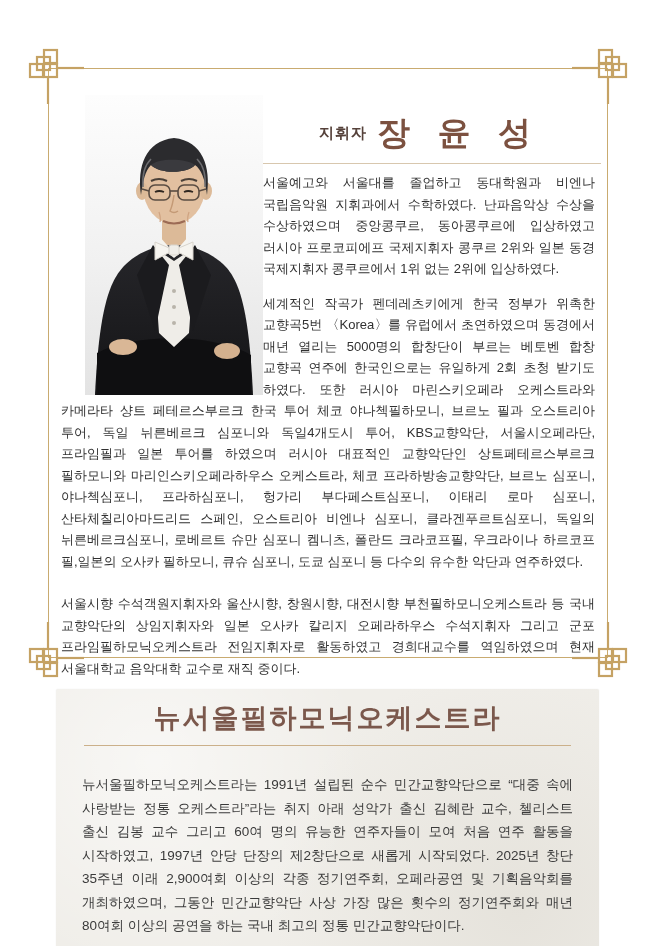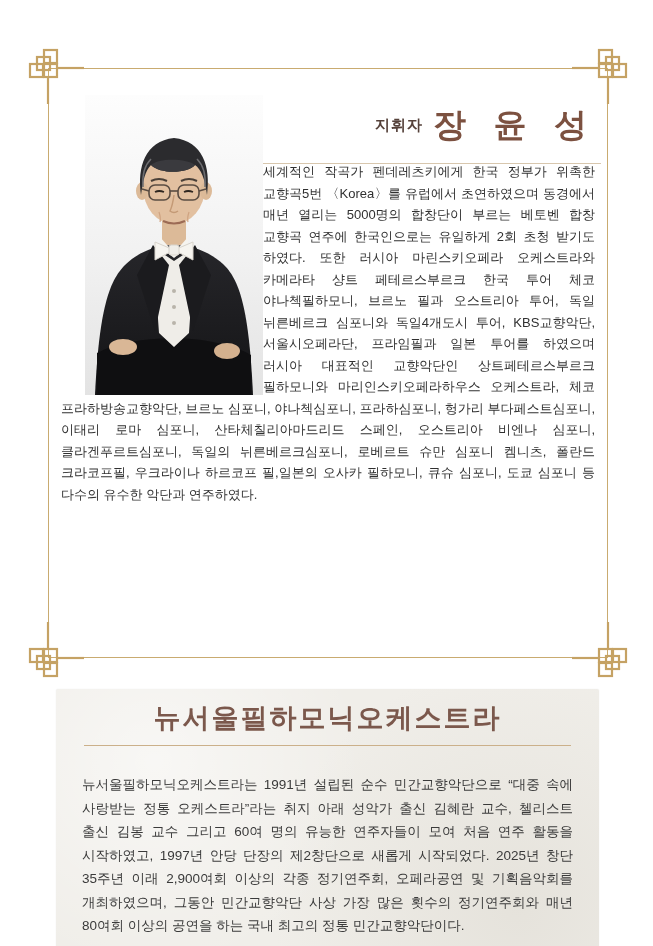--- a/index.html
+++ b/index.html
@@ -40,21 +40,22 @@
   }
 
   .frame-content {
     position: relative; z-index: 1;
     padding: 34px 12px 0 12px;
     height: 100%;
   }
   .float-spacer { float: left; width: 202px; height: 292px; }
 
   .title-block {
-    text-align: right;
+    margin-top: 8px;
+    text-align: center;
     white-space: nowrap;
   }
   .title-prefix {
     font-size: 15px; font-weight: bold; color: #55413a;
     letter-spacing: 1px; margin-right: 10px;
     vertical-align: 6px;
   }
   .conductor-name {
     font-family: "DejaVu Serif", "Liberation Serif", serif;
     font-size: 33px; font-weight: bold; color: #7c5140;
@@ -215,21 +216,23 @@
   </div>
 
   <div class="frame-content">
     <div class="float-spacer"></div>
 
     <div class="title-block">
       <span class="title-prefix">지휘자</span><span class="conductor-name">장 윤 성</span>
     </div>
 
     <div class="bio">
+      <p class="p1">서울예고와 서울대를 졸업하고 동대학원과 비엔나 국립음악원 지휘과에서 수학하였다. 난파음악상 수상을 수상하였으며 중앙콩쿠르, 동아콩쿠르에 입상하였고 러시아 프로코피에프 국제지휘자 콩쿠르 2위와 일본 동경 국제지휘자 콩쿠르에서 1위 없는 2위에 입상하였다.</p>
       <p class="p2">세계적인 작곡가 펜데레츠키에게 한국 정부가 위촉한 교향곡5번 〈Korea〉를 유럽에서 초연하였으며 동경에서 매년 열리는 5000명의 합창단이 부르는 베토벤 합창 교향곡 연주에 한국인으로는 유일하게 2회 초청 받기도 하였다. 또한 러시아 마린스키오페라 오케스트라와 카메라타 샹트 페테르스부르크 한국 투어 체코 야나첵필하모니, 브르노 필과 오스트리아 투어, 독일 뉘른베르크 심포니와 독일4개도시 투어, KBS교향악단, 서울시오페라단, 프라임필과 일본 투어를 하였으며 러시아 대표적인 교향악단인 상트페테르스부르크 필하모니와 마리인스키오페라하우스 오케스트라, 체코 프라하방송교향악단, 브르노 심포니, 야나첵심포니, 프라하심포니, 헝가리 부다페스트심포니, 이태리 로마 심포니, 산타체칠리아마드리드 스페인, 오스트리아 비엔나 심포니, 클라겐푸르트심포니, 독일의 뉘른베르크심포니, 로베르트 슈만 심포니 켐니츠, 폴란드 크라코프필, 우크라이나 하르코프 필,일본의 오사카 필하모니, 큐슈 심포니, 도쿄 심포니 등 다수의 유수한 악단과 연주하였다.</p>
+      <p class="p3">서울시향 수석객원지휘자와 울산시향, 창원시향, 대전시향 부천필하모니오케스트라 등 국내 교향악단의 상임지휘자와 일본 오사카 칼리지 오페라하우스 수석지휘자 그리고 군포 프라임필하모닉오케스트라 전임지휘자로 활동하였고 경희대교수를 역임하였으며 현재 서울대학교 음악대학 교수로 재직 중이다.</p>
     </div>
   </div>
 </div>
 
 <div class="orchestra-panel">
   <div class="orchestra-title">뉴서울필하모닉오케스트라</div>
   <div class="orchestra-hr"></div>
   <p class="orchestra-desc">뉴서울필하모닉오케스트라는 1991년 설립된 순수 민간교향악단으로 “대중 속에 사랑받는 정통 오케스트라”라는 취지 아래 성악가 출신 김혜란 교수, 첼리스트 출신 김봉 교수 그리고 60여 명의 유능한 연주자들이 모여 처음 연주 활동을 시작하였고, 1997년 안당 단장의 제2창단으로 새롭게 시작되었다. 2025년 창단 35주년 이래 2,900여회 이상의 각종 정기연주회, 오페라공연 및 기획음악회를 개최하였으며, 그동안 민간교향악단 사상 가장 많은 횟수의 정기연주회와 매년 80여회 이상의 공연을 하는 국내 최고의 정통 민간교향악단이다.</p>
 </div>
 

